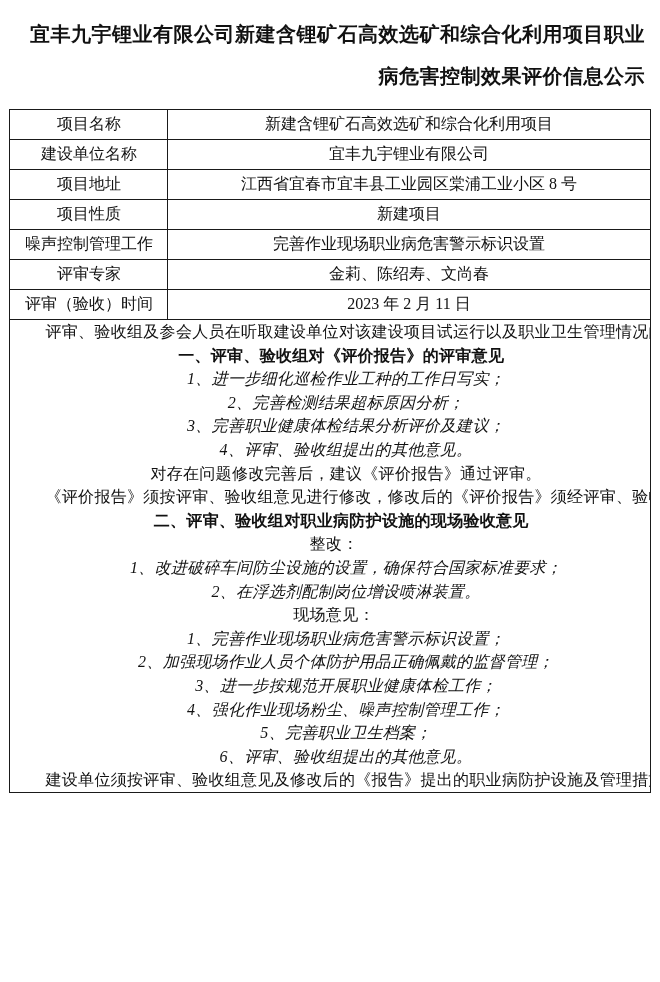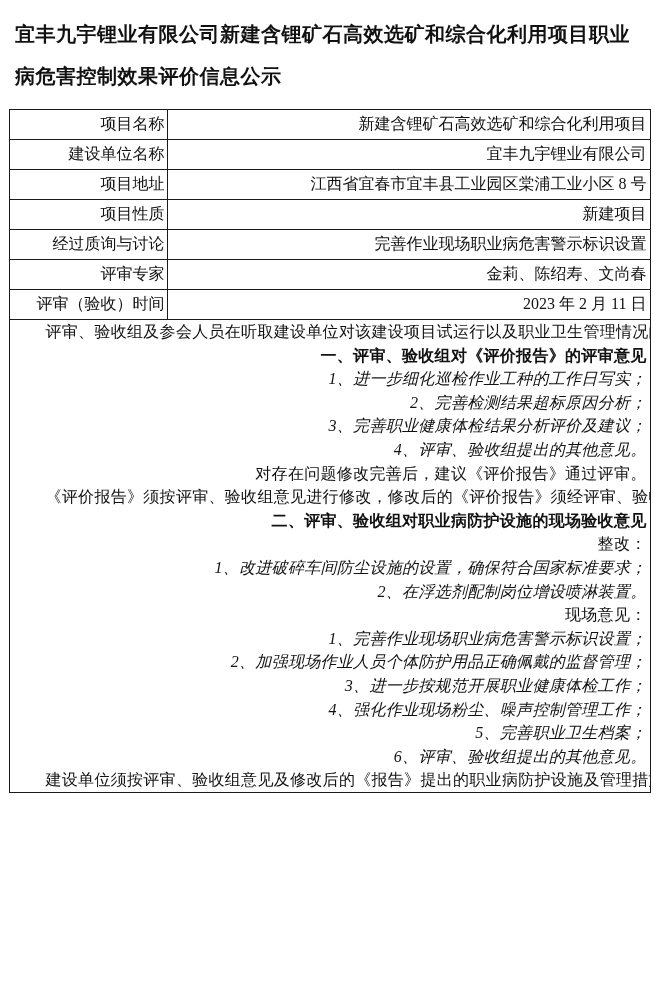--- a/index.html
+++ b/index.html
@@ -14,34 +14,34 @@
     color: #111111;
     font-family: "Liberation Serif", "DejaVu Serif", serif;
     position: relative;
   }
   .page-title {
     width: 630px;
     margin: 13px auto 0 auto;
     font-size: 20px;
     line-height: 42px;
     font-weight: bold;
-    text-align: left;
+    text-align: right;
     letter-spacing: 0.5px;
   }
   table.info-table {
     width: 641px;
     margin: 12px auto 0 auto;
     border-collapse: collapse;
     table-layout: fixed;
   }
   table.info-table td {
     border: 1.5px solid #1a1a1a;
     font-size: 16px;
     height: 29px;
-    text-align: right;
+    text-align: center;
     vertical-align: middle;
     padding: 0 3px;
     overflow: hidden;
     white-space: nowrap;
   }
   td.opinion-cell {
     height: 591px;
     text-align: left;
     vertical-align: top;
     white-space: normal;
@@ -81,21 +81,21 @@
     </tr>
     <tr>
       <td>项目地址</td>
       <td colspan="3">江西省宜春市宜丰县工业园区棠浦工业小区 8 号</td>
     </tr>
     <tr>
       <td>项目性质</td>
       <td colspan="3">新建项目</td>
     </tr>
     <tr>
-      <td>经过质询与讨论</td>
+      <td>噪声控制管理工作</td>
       <td colspan="3">完善作业现场职业病危害警示标识设置</td>
     </tr>
     <tr>
       <td>评审专家</td>
       <td colspan="3">金莉、陈绍寿、文尚春</td>
     </tr>
     <tr>
       <td>评审（验收）时间</td>
       <td colspan="3">2023 年 2 月 11 日</td>
     </tr>

